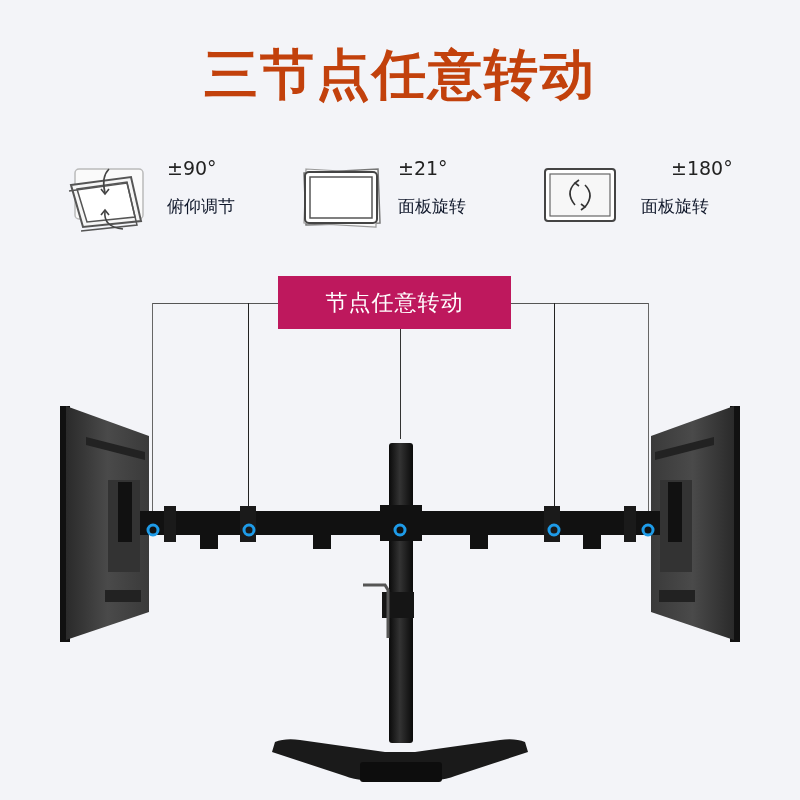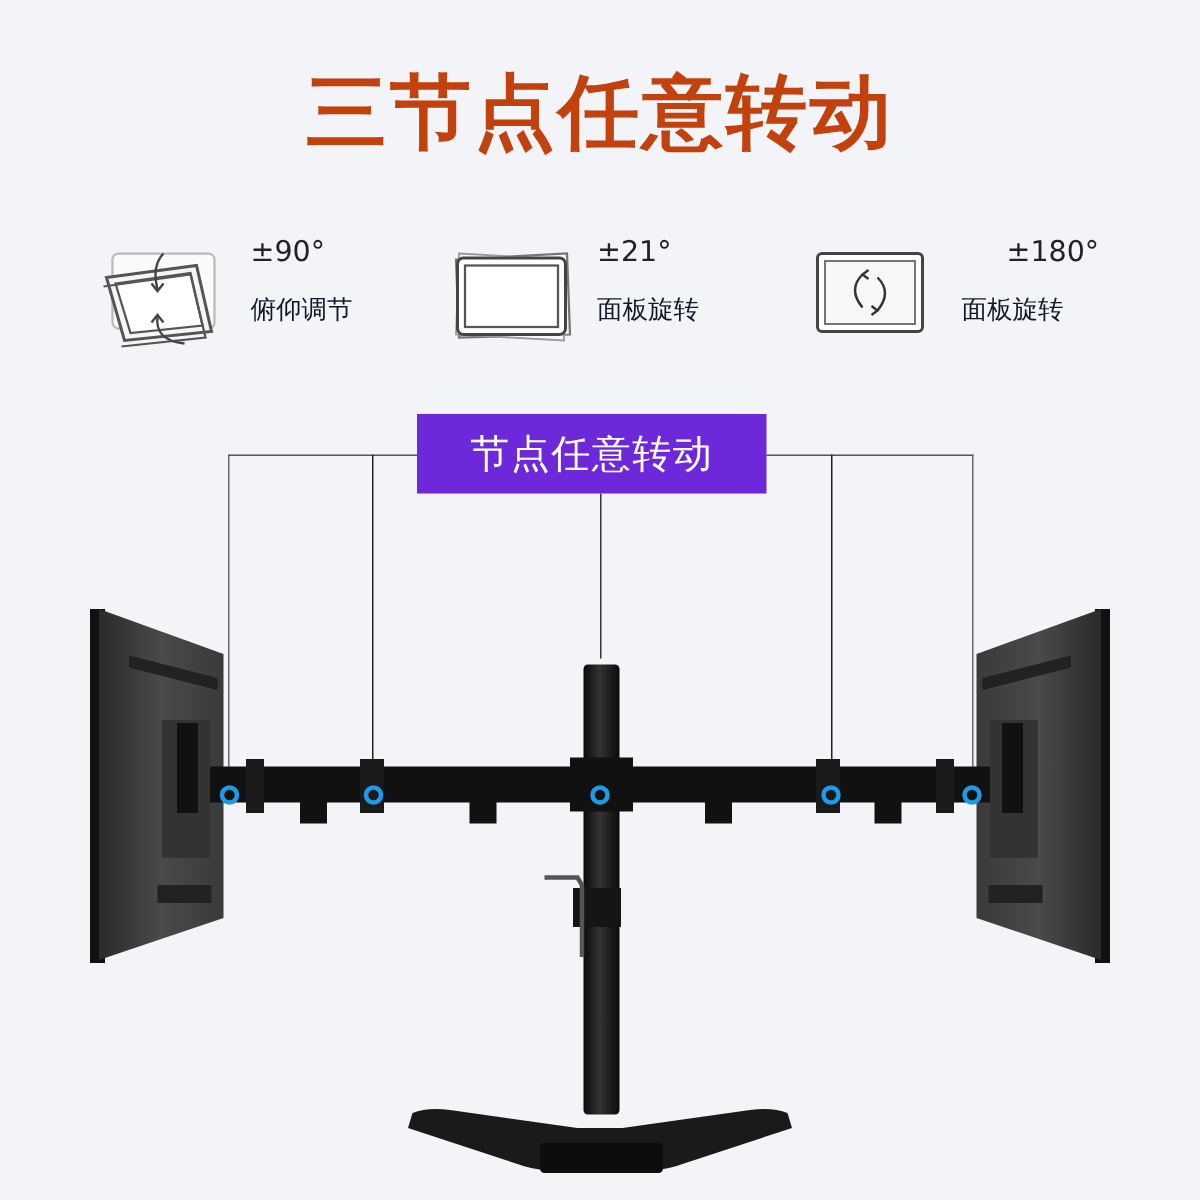--- a/index.html
+++ b/index.html
@@ -19,21 +19,21 @@
     .feature .deg {
       position: absolute; top: 2px; font-size: 19px; color: #222;
       white-space: nowrap;
     }
     .feature .lbl {
       position: absolute; top: 40px; font-size: 17px; color: #0f172a;
       white-space: nowrap;
     }
     .callout {
       position: absolute; left: 278px; top: 276px; width: 233px; height: 53px;
-      background: #6d28d9; color: #fff; font-size: 26px;
+      background: #be185d; color: #fff; font-size: 22px;
       display: flex; align-items: center; justify-content: center;
       letter-spacing: 1px;
     }
     .line { position: absolute; background: #333; }
     .scene { position: absolute; left: 0; top: 0; }
   </style>
 </head>
 <body>
 
 <div class="title">三节点任意转动</div>

